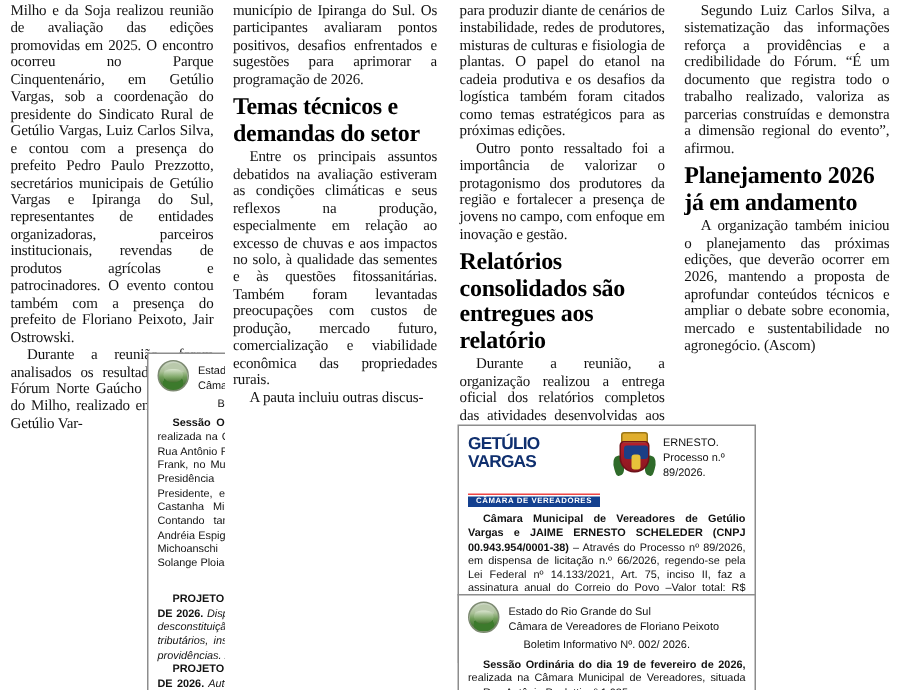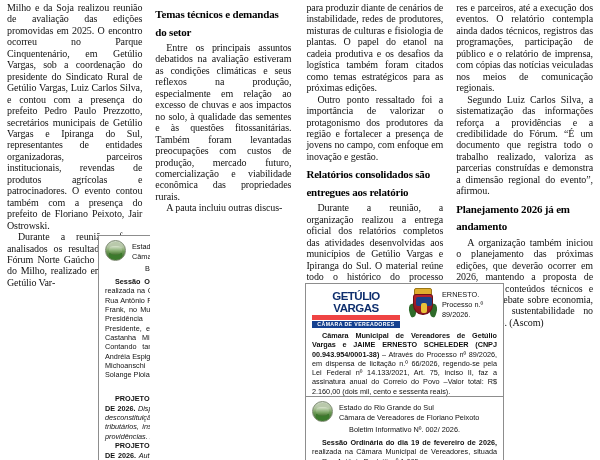--- a/index.html
+++ b/index.html
@@ -43,21 +43,21 @@
     letter-spacing: -0.1px;
     color: #121212;
     -webkit-font-smoothing: antialiased;
   }
   p.body.noind { text-indent: 0; }
 
   h2.subhead {
     margin: 4px 0 1px 0;
     font-family: "Liberation Serif", serif;
     font-weight: bold;
-    font-size: 11px;
+    font-size: 16px;
     line-height: 17.5px;
     letter-spacing: -0.2px;
     color: #000;
     text-align: left;
   }
 
   
   .notice {
     border: 1px solid #8d8d8d;
     background: #fff;
@@ -144,23 +144,22 @@
     width: 88px;
     padding-top: 2px;
   }
   .gv-logo .gv-name {
     font-family: "Liberation Sans", sans-serif;
     font-weight: bold;
     font-size: 11.5px;
     letter-spacing: -0.5px;
     color: #0f2f6e;
     line-height: 12px;
-    text-align: center;
-    border-bottom: 5px solid #ef4444;
-    padding-bottom: 1px;
+    border-bottom: 1px solid #ef4444;
+    padding-bottom: 15px;
   }
   .gv-logo .gv-sub {
     background: #14408f;
     color: #ffffff;
     font-size: 5.2px;
     letter-spacing: 0.4px;
     text-align: center;
     line-height: 7px;
     margin-top: 1px;
     font-weight: bold;
@@ -239,34 +238,34 @@
         <div class="notice-sub">Boletim Informativo Nº. 002/ 2026.</div>
         <div class="notice-body"><b>Sessão Ordinária do dia 12 de fevereiro de 2026,</b><span> realizada na Câmara Municipal de Vereadores, situada na Rua Antônio Pauletti, nº 1.085, Sala de Sessões Lindolpho Frank, no Município de Floriano Peixoto, às 19 h, sob a Presidência da Vereadora Beloni Salete Pauletti Presidente, e Secretariada pelo Vereador  Marcio Paulo Castanha Miezerski 1º Secretário da Mesa Diretora. Contando também com a presença dos Vereadores: Andréia Espig Pereira, Vera Lucia Kurtz Krasuski, Cleonice Michoanschi Vooss, Emerson Fiori, Adelino Servinski, Solange Ploia Lorenzi e Ilson Luis Giaretta.</span></div>
         <div class="prop-title">Proposições em pauta:</div>
         <div class="prop"><span class="ttl">PROJETO DE LEI Nº 007/26, DE 10 DE FEVEREIRO DE 2026.</span><span class="desc"> Dispõe sobre o pagamento parcelado, remissão, desconstituição e cobrança de créditos tributários e não tributários, inscritos ou não em dívida ativa, e dá outras providências.</span><span class="res"> Aprovado por unanimidade.</span></div>
         <div class="prop"><span class="ttl">PROJETO DE LEI Nº 008/26, DE 10 DE FEVEREIRO DE 2026.</span><span class="desc"> Autoriza o Poder Executivo Municipal a custear despesas com atividades do Campeonato Municipal de Futebol Sete 2026, e dá outras providências.</span></div>
 
       </div>
     </div>
 
     <div class="col c2 hidden-ov">
+      <p class="body noind">município de Ipiranga do Sul. Os participantes avaliaram pontos positivos, desafios enfrentados e sugestões para aprimorar a programação de 2026.</p>
       <h2 class="subhead">Temas técnicos e demandas do setor</h2>
       <p class="body">Entre os principais assuntos debatidos na avaliação estiveram as condições climáticas e seus reflexos na produção, especialmente em relação ao excesso de chuvas e aos impactos no solo, à qualidade das sementes e às questões fitossanitárias. Também foram levantadas preocupações com custos de produção, mercado futuro, comercialização e viabilidade econômica das propriedades rurais.</p>
       <p class="body">A pauta incluiu outras discus-</p>
     </div>
 
     <div class="col c3 hidden-ov">
       <p class="body noind">para produzir diante de cenários de instabilidade, redes de produtores, misturas de culturas e fisiologia de plantas. O papel do etanol na cadeia produtiva e os desafios da logística também foram citados como temas estratégicos para as próximas edições.</p>
       <p class="body">Outro ponto ressaltado foi a importância de valorizar o protagonismo dos produtores da região e fortalecer a presença de jovens no campo, com enfoque em inovação e gestão.</p>
       <h2 class="subhead">Relatórios consolidados são entregues aos relatório</h2>
       <p class="body">Durante a reunião, a organização realizou a entrega oficial dos relatórios completos das atividades desenvolvidas aos municípios de Getúlio Vargas e Ipiranga do Sul. O material reúne todo o histórico do processo organizacional, desde as primeiras reuniões das</p>
     </div>
 
     <div class="col c3 hidden-ov">
-      <p class="body noind">res e parceiros, até a execução dos eventos. O relatório contempla ainda dados técnicos, registros das programações, participação de público e o relatório de imprensa, com cópias das notícias veiculadas nos meios de comunicação regionais.</p>
       <p class="body">Segundo Luiz Carlos Silva, a sistematização das informações reforça a providências e a credibilidade do Fórum. “É um documento que registra todo o trabalho realizado, valoriza as parcerias construídas e demonstra a dimensão regional do evento”, afirmou.</p>
       <h2 class="subhead">Planejamento 2026 já em andamento</h2>
       <p class="body">A organização também iniciou o planejamento das próximas edições, que deverão ocorrer em 2026, mantendo a proposta de aprofundar conteúdos técnicos e ampliar o debate sobre economia, mercado e sustentabilidade no agronegócio. (Ascom)</p>
     </div>
 
   </div>
 
   <div class="notice" style="position:absolute; left:305px; top:283px; width:199px; margin-top:0;">
     <div class="notice-head">
       <div class="gv-logo">

